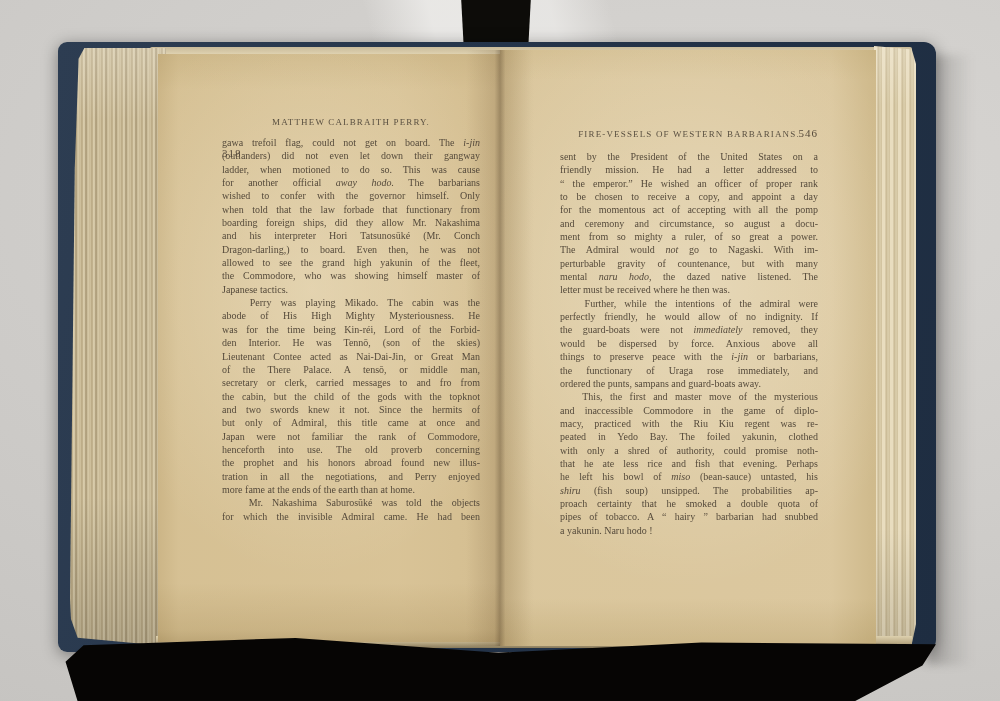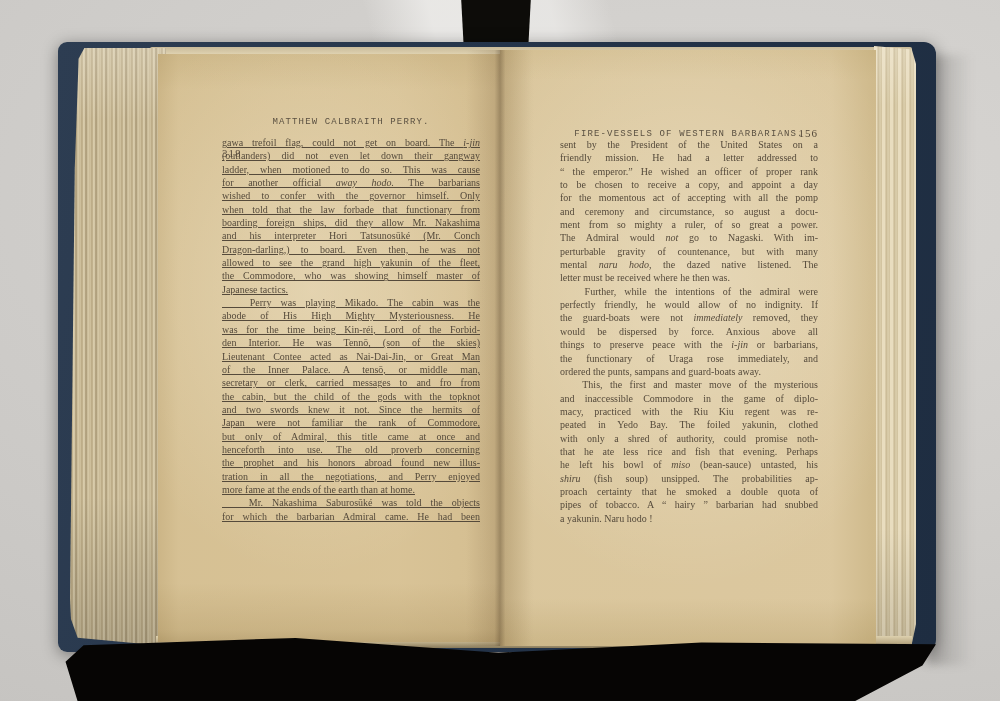--- a/index.html
+++ b/index.html
@@ -73,32 +73,32 @@
       rgba(70,50,26,.38) 50%, rgba(112,86,50,.18) 58%, rgba(112,86,50,0) 100%);}
 
   
   #shadow-bottom{left:52px;top:614px;width:902px;height:92px;background:#060504;
     clip-path:polygon(3.5% 34%,27% 26%,49.5% 42%,72% 31%,98% 33%,96.5% 56%,88% 100%,3% 100%,1.5% 52%);
     filter:blur(2.5px);}
 
   
   .page-header{height:14px;font-size:9px;letter-spacing:1.15px;color:#5a5041;}
   .page-header .num{position:absolute;top:-2px;font-size:11px;letter-spacing:1px;color:#55493a;}
-  .page-header .title{display:block;text-align:center;font-family:Liberation Mono, monospace;}
+  .page-header .title{display:block;text-align:center;}
   .page-body{width:258px;font-size:10px;color:#554a3b;}
   .line{height:13.35px;line-height:13.35px;white-space:normal;
     text-align:justify;text-align-last:justify;overflow:hidden;}
   .line.unjust{text-align:right;text-align-last:left;}
   .line i{font-style:italic;}
   #left-header{left:222px;top:117px;width:258px;}
   #left-header .num{left:0;margin-top:32px;}
   #right-header{left:560px;top:115px;width:258px;margin-top:14px;}
   #right-header .num{right:0;}
-  #left-body{left:222px;top:136px;text-decoration:underline;}
-  #right-body{left:560px;top:138px;}
+  #left-body{left:222px;top:136px;}
+  #right-body{left:560px;top:150px;}
 </style>
 </head>
 <body>
 
 <div id="stage">
   <div class="abs" id="wedge-left"></div>
   <div class="abs" id="wedge-right"></div>
   <div class="abs" id="strap"></div>
   <div class="abs" id="shadow-right"></div>
 
@@ -127,37 +127,37 @@
       <div class="line">and his interpreter Hori Tatsunosūké (Mr. Conch</div>
       <div class="line">Dragon-darling,) to board.  Even then, he was not</div>
       <div class="line">allowed to see the grand high yakunin of the fleet,</div>
       <div class="line">the Commodore, who was showing himself master of</div>
       <div class="line unjust">Japanese tactics.</div>
       <div class="line">&nbsp;&nbsp;&nbsp;Perry was playing Mikado.  The cabin was the</div>
       <div class="line">abode of His High Mighty Mysteriousness.  He</div>
       <div class="line">was for the time being Kin-réi, Lord of the Forbid-</div>
       <div class="line">den Interior.  He was Tennō, (son of the skies)</div>
       <div class="line">Lieutenant Contee acted as Nai-Dai-Jin, or Great Man</div>
-      <div class="line">of the Inner Palace.  A tensō, or middle man,</div>
+      <div class="line">of the There Palace.  A tensō, or middle man,</div>
       <div class="line">secretary or clerk, carried messages to and fro from</div>
       <div class="line">the cabin, but the child of the gods with the topknot</div>
       <div class="line">and two swords knew it not.  Since the hermits of</div>
+      <div class="line">but only of Admiral, this title came at once and</div>
       <div class="line">Japan were not familiar the rank of Commodore,</div>
-      <div class="line">but only of Admiral, this title came at once and</div>
       <div class="line">henceforth into use.  The old proverb concerning</div>
       <div class="line">the prophet and his honors abroad found new illus-</div>
       <div class="line">tration in all the negotiations, and Perry enjoyed</div>
       <div class="line unjust">more fame at the ends of the earth than at home.</div>
       <div class="line">&nbsp;&nbsp;&nbsp;Mr. Nakashima Saburosŭké was told the objects</div>
-      <div class="line">for which the barbarian Admiral came.  He had been</div>
+      <div class="line">for which the invisible Admiral came.  He had been</div>
     </div>
 
   <div class="abs page-header" id="right-header">
     <span class="title">FIRE-VESSELS OF WESTERN BARBARIANS.</span>
-    <span class="num">156</span>
+    <span class="num">546</span>
   </div>
   <div class="abs page-body" id="right-body">
       <div class="line">sent by the President of the United States on a</div>
       <div class="line">friendly mission.  He had a letter addressed to</div>
       <div class="line">“ the emperor.”  He wished an officer of proper rank</div>
       <div class="line">to be chosen to receive a copy, and appoint a day</div>
       <div class="line">for the momentous act of accepting with all the pomp</div>
       <div class="line">and ceremony and circumstance, so august a docu-</div>
       <div class="line">ment from so mighty a ruler, of so great a power.</div>
       <div class="line">The Admiral would <i>not</i> go to Nagaski.  With im-</div>

